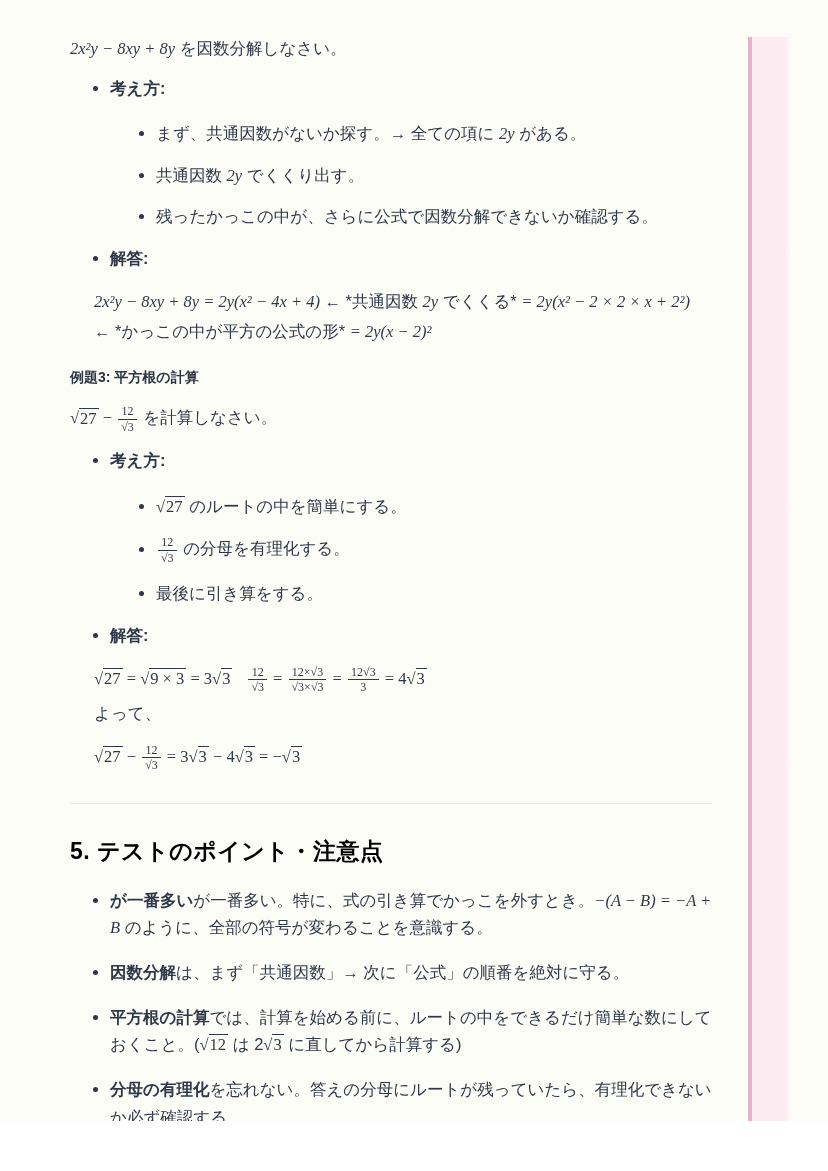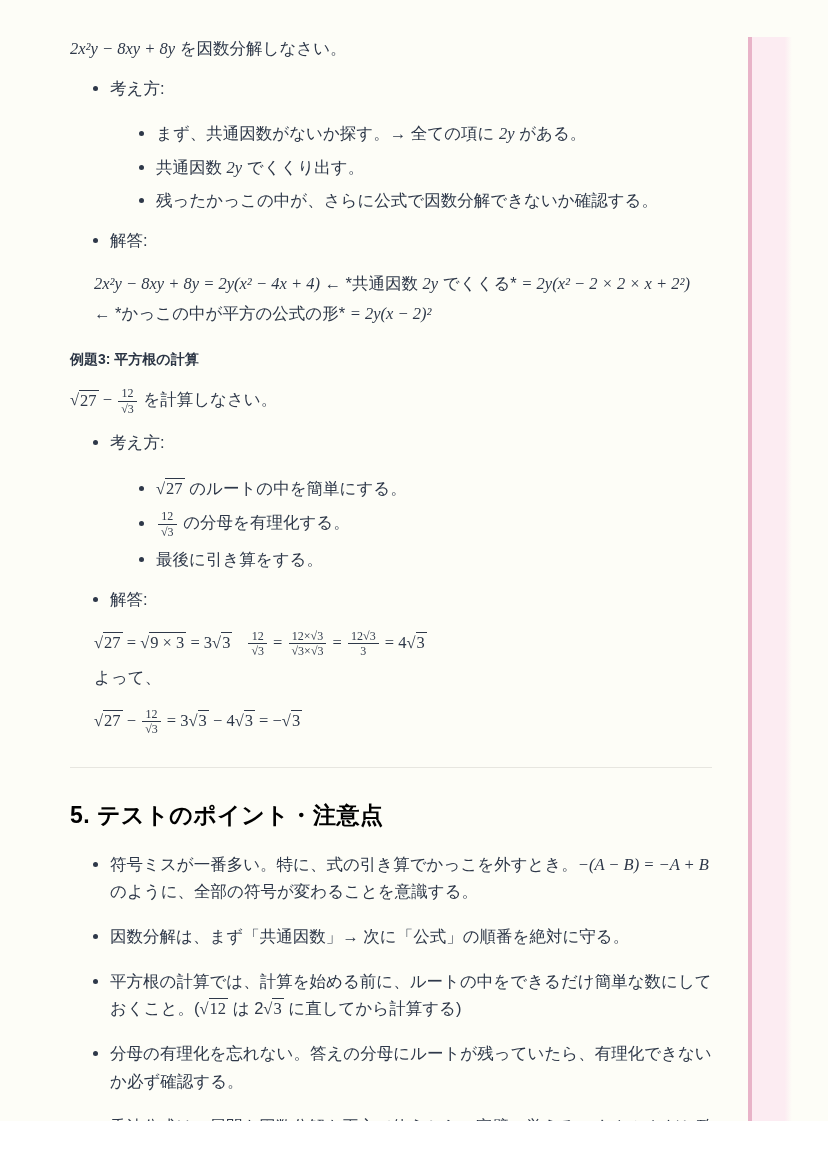--- a/index.html
+++ b/index.html
@@ -33,21 +33,21 @@
   }
   .content {
     position: absolute;
     left: 70px;
     top: 36px;
     width: 642px;
     font-size: 16.5px;
     line-height: 1.55;
     z-index: 3;
   }
-  .b { font-weight: 400; text-align: right; }
+  .b { font-weight: 700; text-align: right; }
   .i { font-style: italic; }
   .math { font-family: "Liberation Serif", serif; font-style: italic; }
   .mn { font-family: "Liberation Serif", serif; }
   .sqrt { white-space: nowrap; font-family: "Liberation Serif", serif; }
   .sqrt-glyph { font-family: "Liberation Serif", serif; }
   .rad { font-family: "Liberation Serif", serif; border-top: 1.3px solid #2e3849; padding: 0 2px 0 1px; }
   .frac {
     display: inline-block;
     vertical-align: middle;
     text-align: center;
@@ -56,21 +56,21 @@
     line-height: 1.2;
     margin: 0 2px;
   }
   .frac .num { display: block; border-bottom: 1px solid #2e3849; padding: 0 3px; }
   .frac .den { display: block; padding: 0 3px; }
   .gap-left { margin-left: 16px; }
   p.problem { margin: 0; }
   ul.l1 { margin: 10px 0 0; padding-left: 40px; list-style: disc; }
   ul.l1 > li { margin: 14px 0; }
   ul.l2 { margin: 20px 0 6px; padding-left: 46px; list-style: disc; }
-  ul.l2 > li { margin: 8px 0; }
+  ul.l2 > li { margin: 16px 0; }
   .formula { margin: 16px 10px 6px -16px; line-height: 1.8; }
   .plain { margin: 2px 0 2px -16px; }
   h4.example { font-size: 14px; font-weight: 700; margin: 20px 0 16px; color: #2b3544; }
   hr { border: none; border-top: 1px solid #e7e6e0; margin: 30px 0 0; }
   h2.section {
     font-size: 23px;
     font-weight: 700;
     color: #000000;
     margin: 30px 0 12px;
     letter-spacing: 0.5px;
@@ -131,21 +131,21 @@
         <p class="plain">よって、</p>
         <p class="formula"><span class="sqrt"><span class="sqrt-glyph">√</span><span class="rad">27</span></span><span class="mn"> − </span><span class="frac"><span class="num">12</span><span class="den">√3</span></span><span class="mn"> = 3</span><span class="sqrt"><span class="sqrt-glyph">√</span><span class="rad">3</span></span><span class="mn"> − 4</span><span class="sqrt"><span class="sqrt-glyph">√</span><span class="rad">3</span></span><span class="mn"> = −</span><span class="sqrt"><span class="sqrt-glyph">√</span><span class="rad">3</span></span></p>
       </li>
     </ul>
 
     <hr>
 
     <h2 class="section">5. テストのポイント・注意点</h2>
 
     <ul class="sec5">
-      <li><span class="b">符号ミス</span><span>が一番多い。特に、式の引き算でかっこを外すとき。</span><span class="math">−(A − B) = −A + B</span><span> のように、全部の符号が変わることを意識する。</span></li>
+      <li><span class="b">が一番多い</span><span>が一番多い。特に、式の引き算でかっこを外すとき。</span><span class="math">−(A − B) = −A + B</span><span> のように、全部の符号が変わることを意識する。</span></li>
       <li><span class="b">因数分解</span><span>は、まず「共通因数」→ 次に「公式」の順番を絶対に守る。</span></li>
       <li><span class="b">平方根の計算</span><span>では、計算を始める前に、ルートの中をできるだけ簡単な数にしておくこと。(</span><span class="sqrt"><span class="sqrt-glyph">√</span><span class="rad">12</span></span><span> は 2</span><span class="sqrt"><span class="sqrt-glyph">√</span><span class="rad">3</span></span><span> に直してから計算する)</span></li>
       <li><span class="b">分母の有理化</span><span>を忘れない。答えの分母にルートが残っていたら、有理化できないか必ず確認する。</span></li>
       <li><span>乗法公式は、展開も因数分解も両方で使うから、完璧に覚える。</span><span class="i">あやふやだと致命的。</span></li>
     </ul>
 
   </div>
 
   <div class="watermark">(c) Knowunity 2025</div>
 </div>

